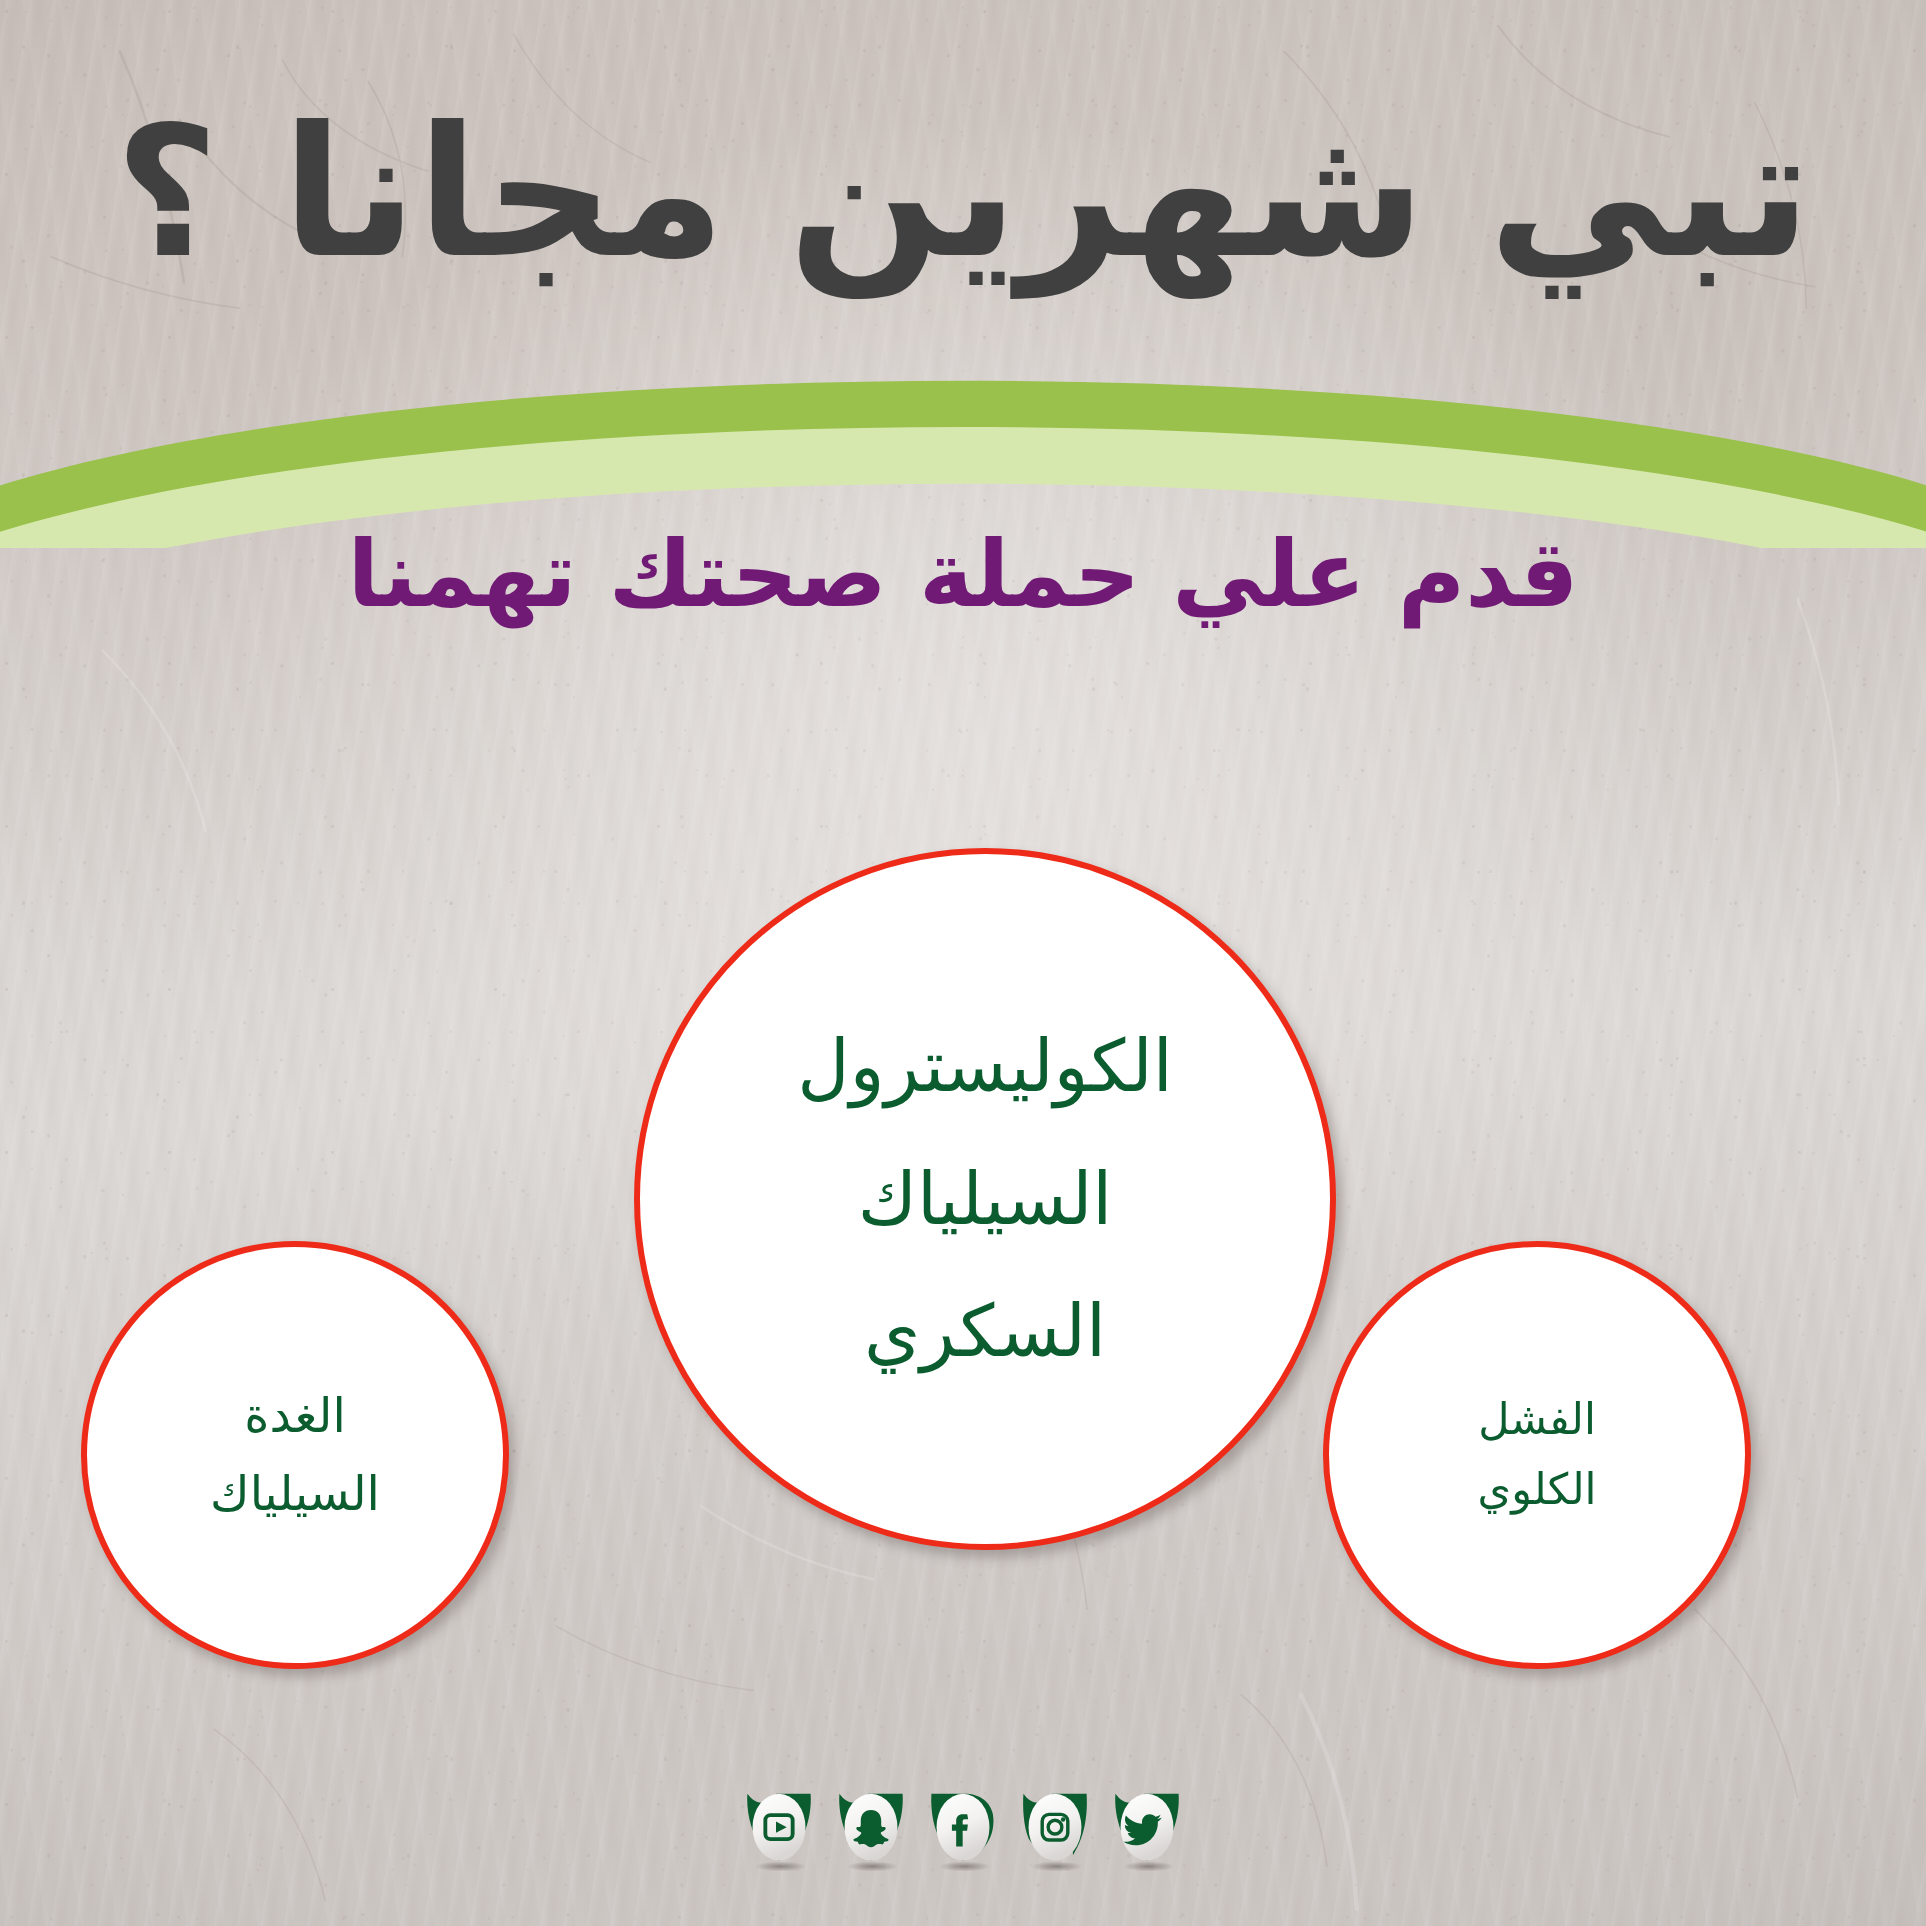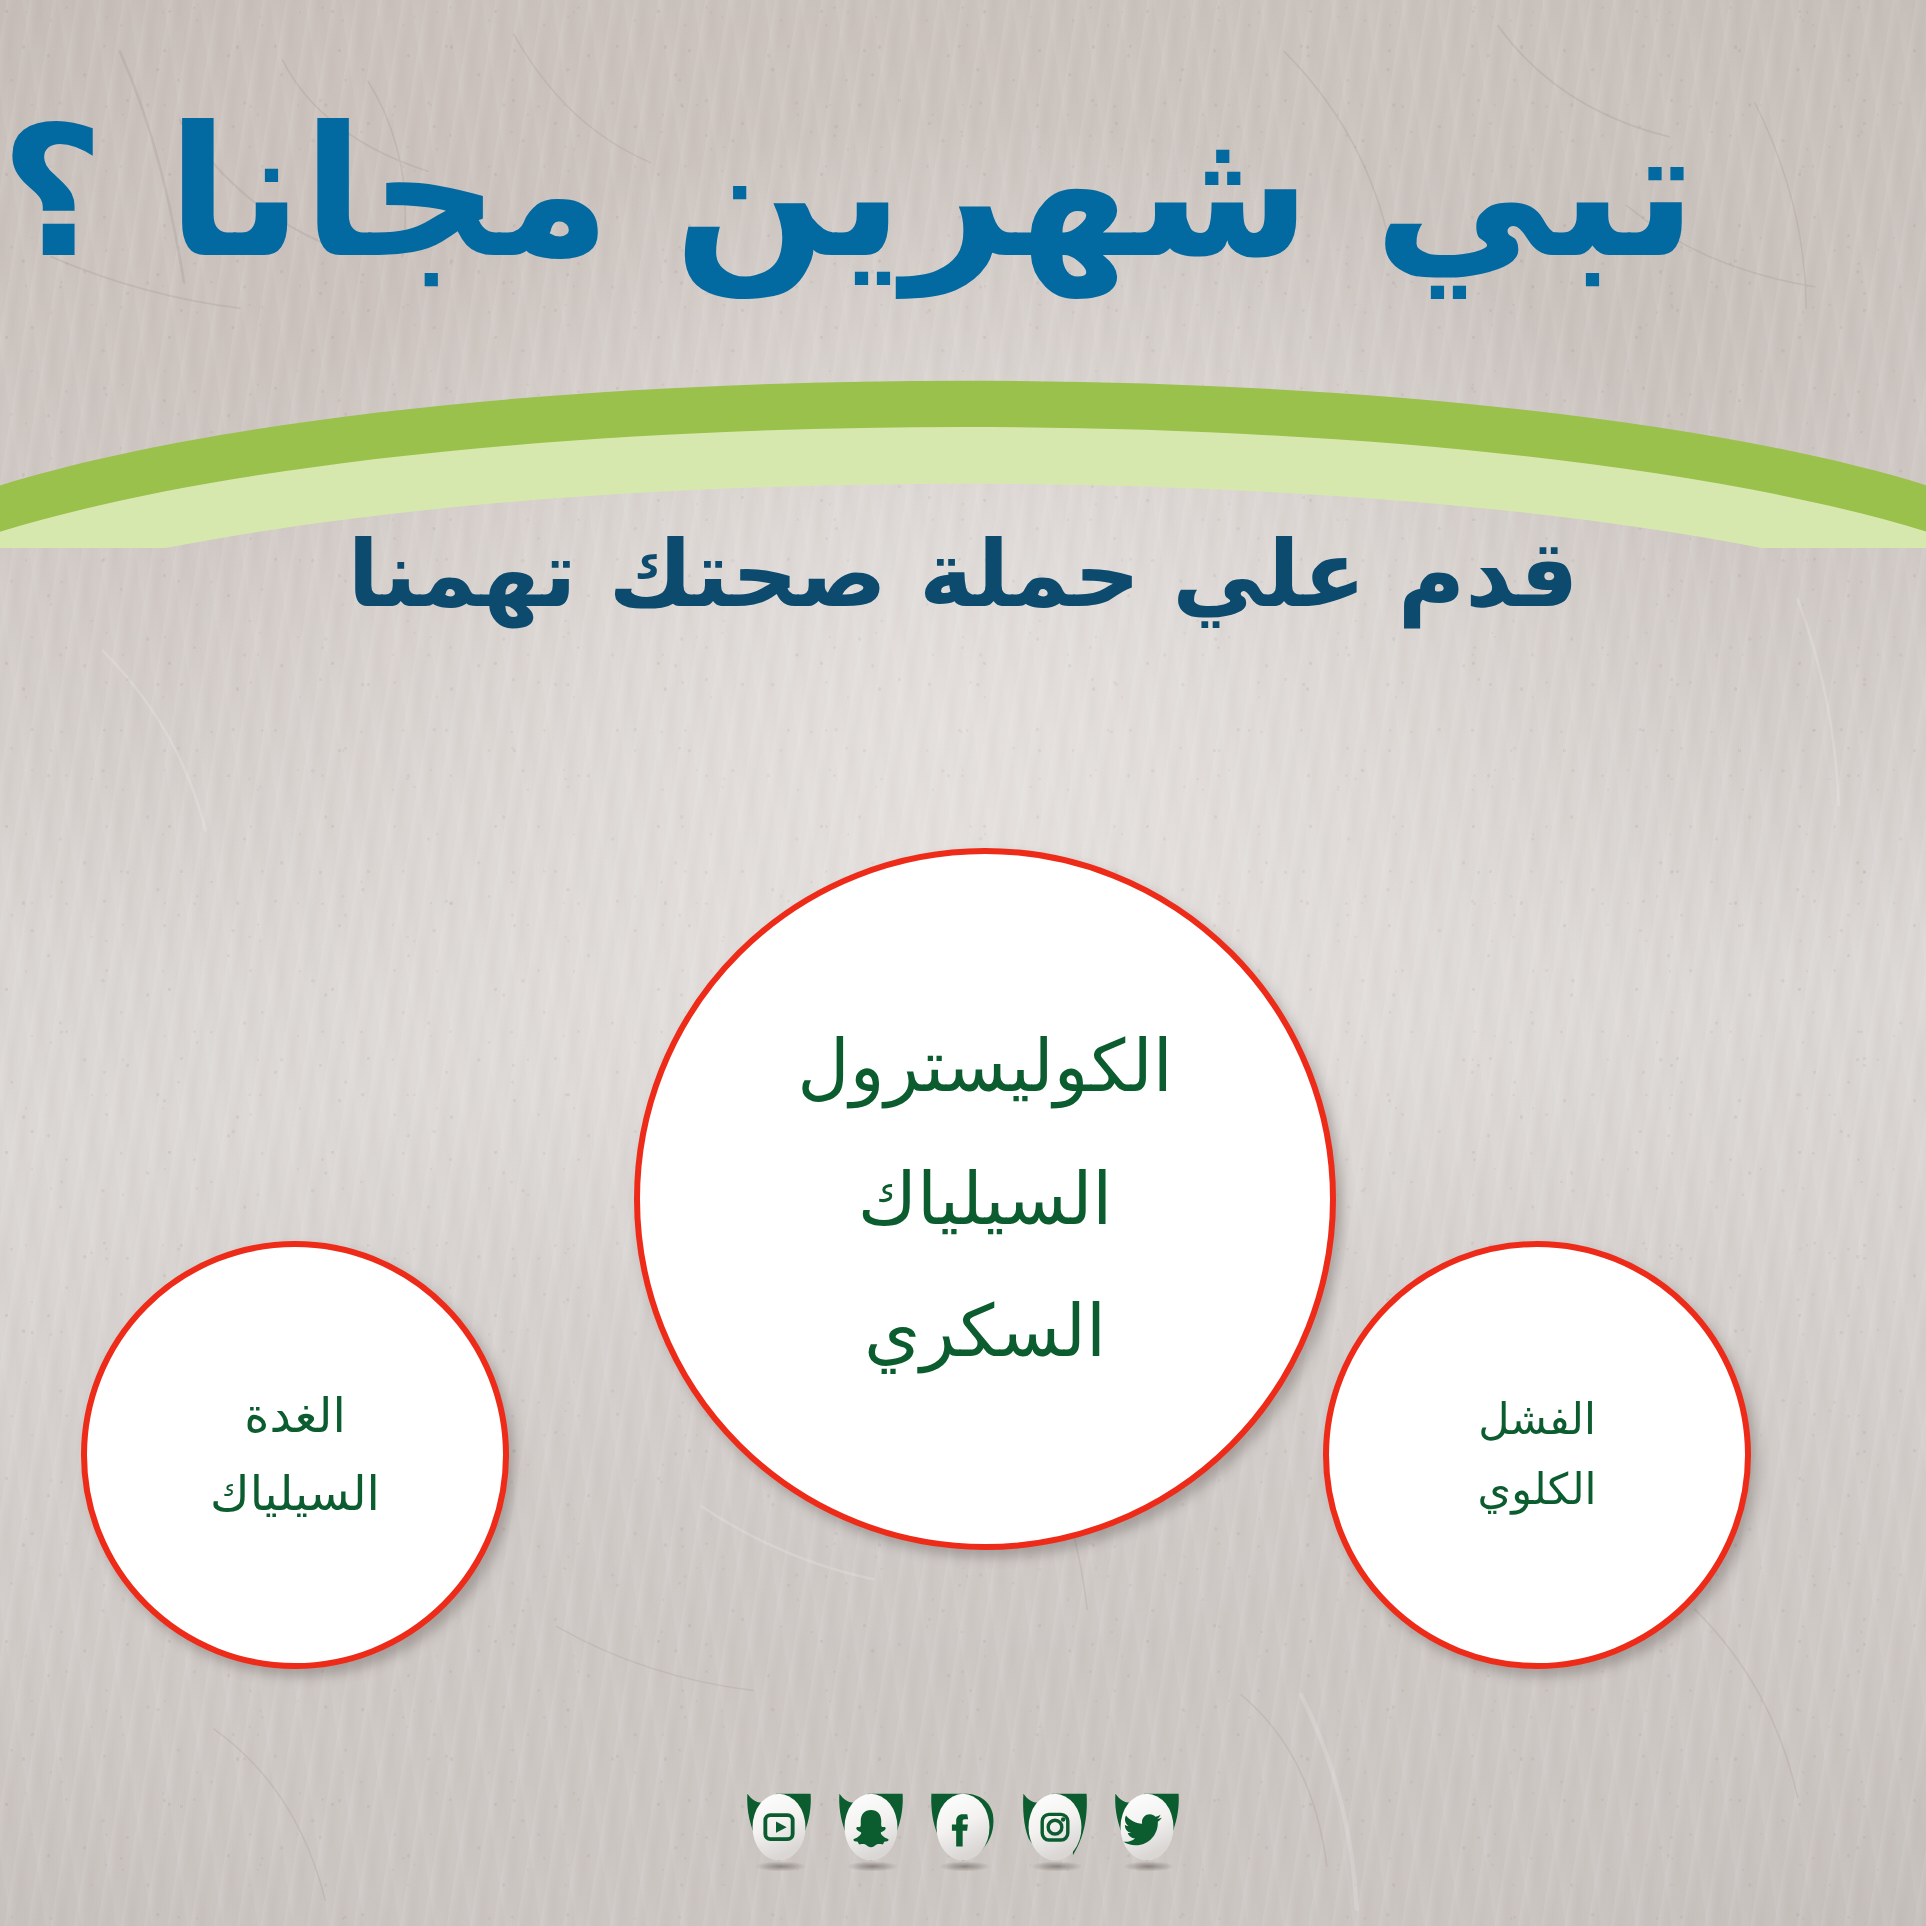--- a/index.html
+++ b/index.html
@@ -88,38 +88,38 @@
     position: absolute; inset: 0;
     background:
       radial-gradient(ellipse 78% 72% at 50% 46%, rgba(255,255,255,.16) 0%, rgba(255,255,255,0) 58%),
       radial-gradient(ellipse 110% 100% at 50% 50%, rgba(0,0,0,0) 55%, rgba(95,85,80,.13) 100%);
   }
 
   
   .headline {
     position: absolute;
     top: 103px; left: 0; right: 0;
-    text-align: left;
-    color: #0369a1;
+    text-align: center;
+    color: #404040;
     font-size: 180px;
     line-height: 1;
     font-weight: 700;
     letter-spacing: -1.7px;
     white-space: nowrap;
   }
 
   
   .divider { position: absolute; top: 325px; left: -34px; width: 1995px; height: 223px; }
 
   
   .subtitle {
     position: absolute;
     top: 514px; left: 0; right: 0;
     text-align: center;
-    color: #0c4a6e;
+    color: #701a75;
     font-size: 92px;
     line-height: 1.32;
     font-weight: 700;
   }
   .subtitle .line { display: block; white-space: nowrap; }
 
   
   .circle {
     position: absolute;
     border-radius: 50%;

